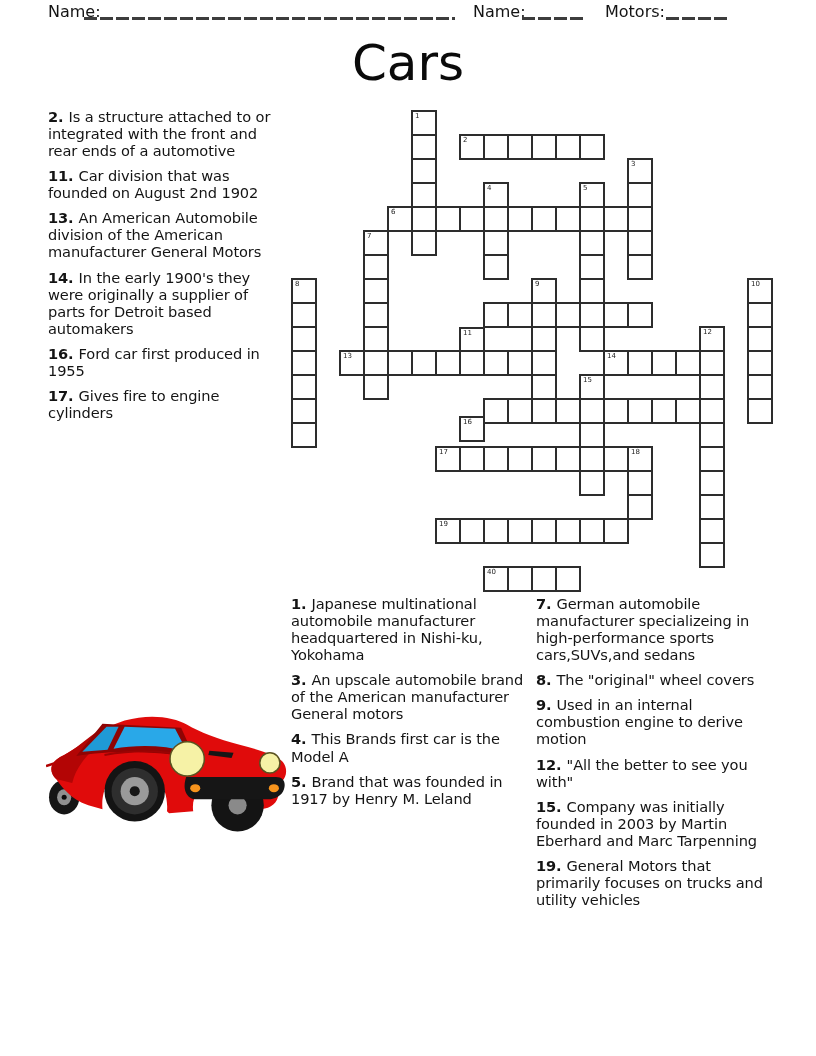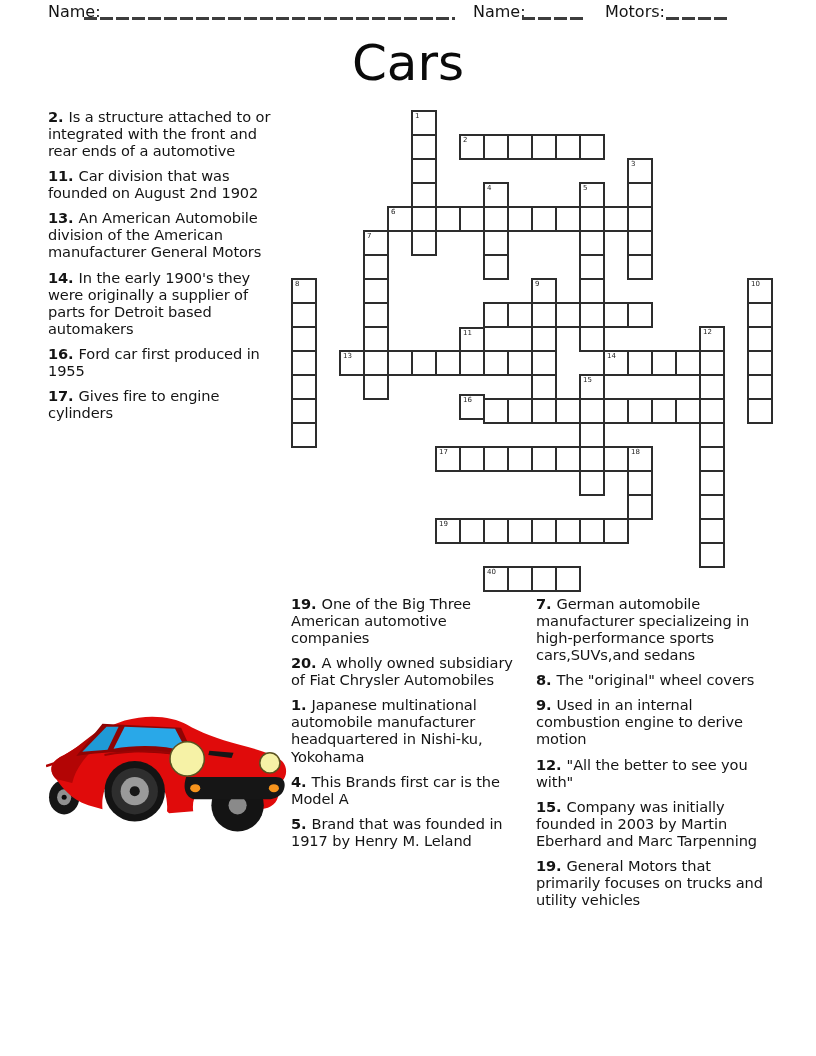--- a/index.html
+++ b/index.html
@@ -181,21 +181,21 @@
       <div class="cell" style="left: 336px; top: 240px;"></div>
       <div class="cell" style="left: 360px; top: 240px;"></div>
       <div class="cell" style="left: 384px; top: 240px;"></div>
       <div class="cell" style="left: 288px; top: 264px;">
         <span class="num">15</span>
       </div>
       <div class="cell" style="left: 288px; top: 288px;"></div>
       <div class="cell" style="left: 288px; top: 312px;"></div>
       <div class="cell" style="left: 288px; top: 336px;"></div>
       <div class="cell" style="left: 288px; top: 360px;"></div>
-      <div class="cell" style="left: 168px; top: 284px;">
+      <div class="cell" style="left: 168px; top: 306px;">
         <span class="num">16</span>
       </div>
       <div class="cell" style="left: 192px; top: 288px;"></div>
       <div class="cell" style="left: 216px; top: 288px;"></div>
       <div class="cell" style="left: 264px; top: 288px;"></div>
       <div class="cell" style="left: 312px; top: 288px;"></div>
       <div class="cell" style="left: 336px; top: 288px;"></div>
       <div class="cell" style="left: 360px; top: 288px;"></div>
       <div class="cell" style="left: 384px; top: 288px;"></div>
       <div class="cell" style="left: 144px; top: 336px;">
@@ -224,26 +224,23 @@
       <div class="cell" style="left: 312px; top: 408px;"></div>
       <div class="cell" style="left: 192px; top: 456px;">
         <span class="num">40</span>
       </div>
       <div class="cell" style="left: 216px; top: 456px;"></div>
       <div class="cell" style="left: 240px; top: 456px;"></div>
       <div class="cell" style="left: 264px; top: 456px;"></div>
     </div>
 
   <div class="cluecol" id="mid-col">
-    <div id="across-bottom-list">
-        <div class="clue"><span class="cnum">19. </span>One of the Big Three American automotive companies</div>
-        <div class="clue"><span class="cnum">20. </span>A wholly owned subsidiary of Fiat Chrysler Automobiles</div>
-      </div>
     <div id="down-mid-list">
         <div class="clue"><span class="cnum">1. </span>Japanese multinational automobile manufacturer headquartered in Nishi-ku, Yokohama</div>
+        <div class="clue"><span class="cnum">3. </span>An upscale automobile brand of the American manufacturer General motors</div>
         <div class="clue"><span class="cnum">4. </span>This Brands first car is the Model A</div>
         <div class="clue"><span class="cnum">5. </span>Brand that was founded in 1917 by Henry M. Leland</div>
       </div>
   </div>
 
   <div class="cluecol" id="right-col">
     <div id="down-right-list">
         <div class="clue"><span class="cnum">7. </span>German automobile manufacturer specializeing in high-performance sports cars,SUVs,and sedans</div>
         <div class="clue"><span class="cnum">8. </span>The "original" wheel covers</div>
         <div class="clue"><span class="cnum">9. </span>Used in an internal combustion engine to derive motion</div>

